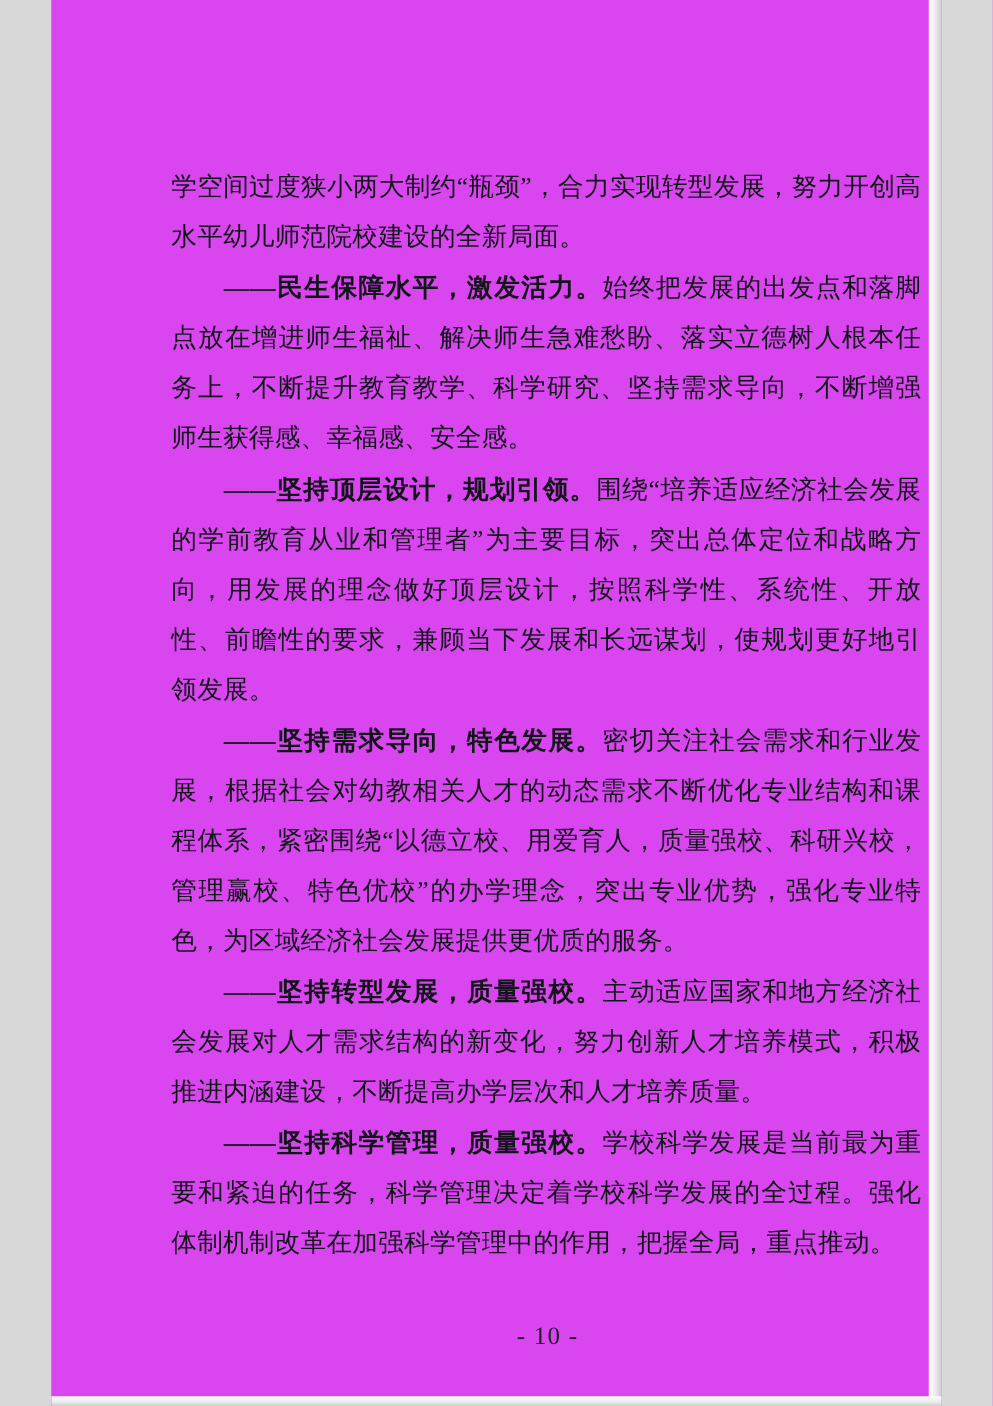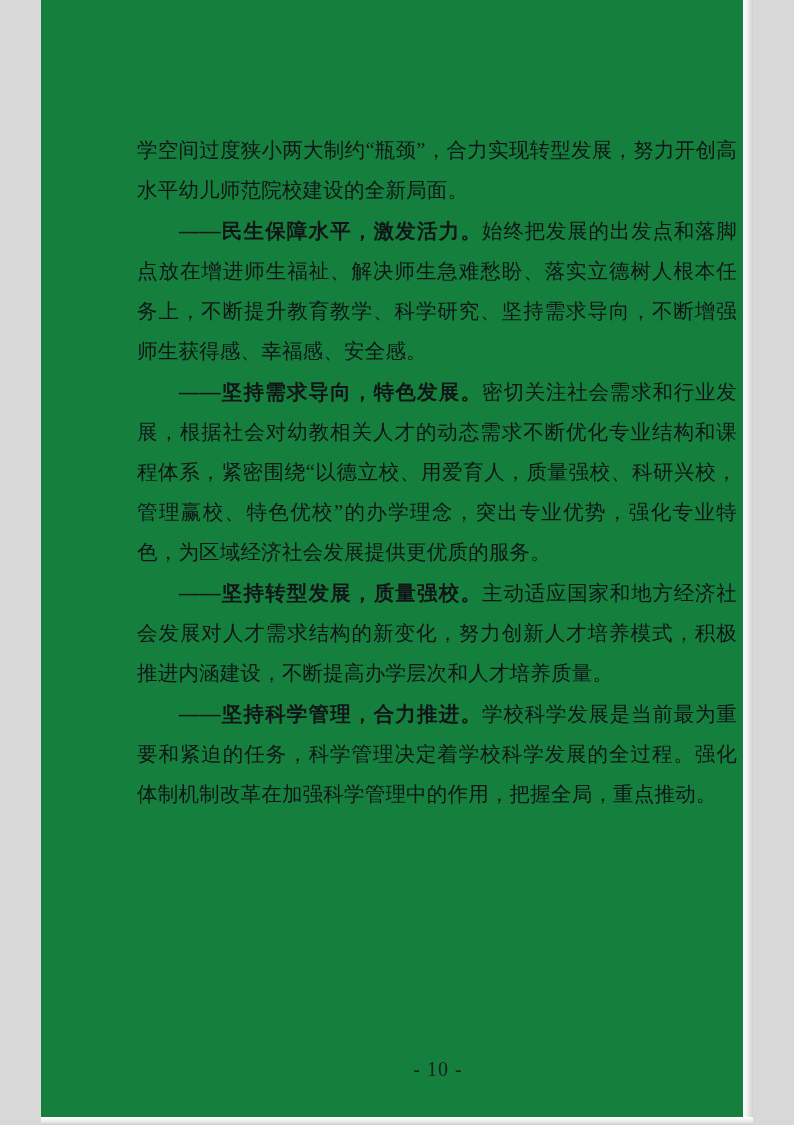--- a/index.html
+++ b/index.html
@@ -8,21 +8,21 @@
     background: #d8d8d8;
   }
   body {
     font-family: "Liberation Serif", "DejaVu Serif", serif;
   }
   .page {
     position: relative;
     width: 712px;
     height: 1125px;
     margin: 0 auto;
-    background: #15803d;
+    background: #d946ef;
     box-sizing: border-box;
     overflow: hidden;
   }
   
   .scan-edge-right {
     position: absolute;
     top: 0;
     right: 0;
     width: 10px;
     height: 1125px;
@@ -77,31 +77,34 @@
   <div class="content">
 
     <p class="para">
       <span>学空间过度狭小两大制约“瓶颈”，合力实现转型发展，努力开创高水平幼儿师范院校建设的全新局面。</span>
     </p>
 
     <p class="para indent">
       <span class="lead">——民生保障水平，激发活力。</span><span>始终把发展的出发点和落脚点放在增进师生福祉、解决师生急难愁盼、落实立德树人根本任务上，不断提升教育教学、科学研究、坚持需求导向，不断增强师生获得感、幸福感、安全感。</span>
     </p>
 
+    <p class="para indent">
+      <span class="lead">——坚持顶层设计，规划引领。</span><span>围绕“培养适应经济社会发展的学前教育从业和管理者”为主要目标，突出总体定位和战略方向，用发展的理念做好顶层设计，按照科学性、系统性、开放性、前瞻性的要求，兼顾当下发展和长远谋划，使规划更好地引领发展。</span>
+    </p>
 
     <p class="para indent">
       <span class="lead">——坚持需求导向，特色发展。</span><span>密切关注社会需求和行业发展，根据社会对幼教相关人才的动态需求不断优化专业结构和课程体系，紧密围绕“以德立校、用爱育人，质量强校、科研兴校，管理赢校、特色优校”的办学理念，突出专业优势，强化专业特色，为区域经济社会发展提供更优质的服务。</span>
     </p>
 
     <p class="para indent">
       <span class="lead">——坚持转型发展，质量强校。</span><span>主动适应国家和地方经济社会发展对人才需求结构的新变化，努力创新人才培养模式，积极推进内涵建设，不断提高办学层次和人才培养质量。</span>
     </p>
 
     <p class="para indent">
-      <span class="lead">——坚持科学管理，合力推进。</span><span>学校科学发展是当前最为重要和紧迫的任务，科学管理决定着学校科学发展的全过程。强化体制机制改革在加强科学管理中的作用，把握全局，重点推动。</span>
+      <span class="lead">——坚持科学管理，质量强校。</span><span>学校科学发展是当前最为重要和紧迫的任务，科学管理决定着学校科学发展的全过程。强化体制机制改革在加强科学管理中的作用，把握全局，重点推动。</span>
     </p>
 
   </div>
 
   <div class="footer">- 10 -</div>
 
   <div class="scan-edge-right"></div>
   <div class="scan-edge-bottom"></div>
 
 </div>

